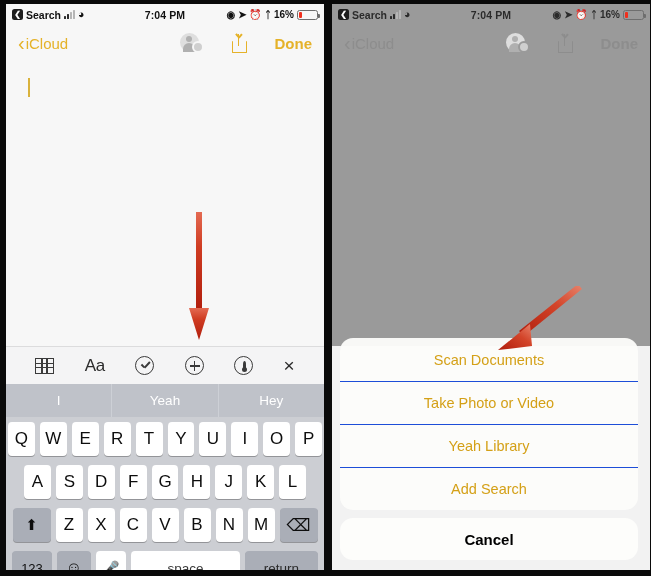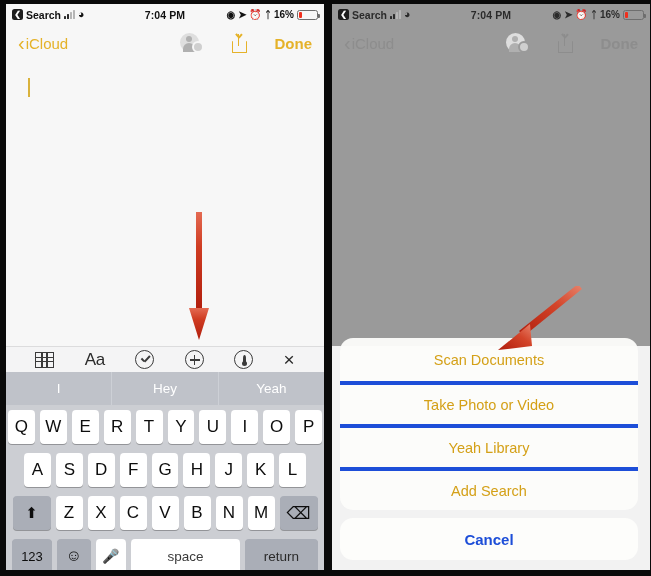--- a/index.html
+++ b/index.html
@@ -126,21 +126,21 @@
   
   .note-body { position:relative; height: 285px; background:#f7f7f7; }
   .panel.right .note-body { height: 285px; background:#9a9a9a; }
   .caret {
     position:absolute; left:22px; top:17px; width:2px; height:19px;
     background:#d9b23c;
   }
 
   
   .fmt-toolbar {
-    height: 26px; background:#f4f4f5;
+    height: 38px; background:#f4f4f5;
     display:flex; align-items:center; justify-content:space-around;
     border-top:1px solid #dcdcdd;
     padding: 0 14px;
   }
   .fmt-toolbar > div { color:#2b2b2b; }
   .ic-table { width:19px; height:16px; border:1.6px solid #3a3a3a; position:relative; }
   .ic-table::before {
     content:""; position:absolute; left:0; right:0; top:4px; height:1.4px; background:#3a3a3a;
     box-shadow: 0 4px 0 #3a3a3a;
   }
@@ -215,25 +215,25 @@
     position:absolute; left:8px; right:12px; bottom:10px;
   }
   .sheet-group {
     background:rgba(252,252,250,.96); border-radius:13px; overflow:hidden;
     margin-bottom:8px;
   }
   .sheet-item {
     height:43px; display:flex; align-items:center; justify-content:center;
     color:#d4a017; font-size:14.5px;
   }
-  .sheet-item + .sheet-item { border-top:4px solid #1d4ed8; }
+  .sheet-item + .sheet-item { border-top:1px solid #1d4ed8; }
   .sheet-cancel {
     background:#fdfdfb; border-radius:13px; height:42px;
     display:flex; align-items:center; justify-content:center;
-    color:#1d4ed8; font-size:15px; font-weight:bold;
+    color:#000000; font-size:15px; font-weight:bold;
   }
 
   
   .arrow-v { position:absolute; left:188px; top:212px; width:22px; height:130px; }
   .arrow-d { position:absolute; left:494px; top:286px; width:92px; height:72px; }
 </style>
 </head>
 <body>
 
 <div class="stage">
@@ -291,22 +291,22 @@
       <div class="ic-table"></div>
       <div class="ic-aa">Aa</div>
       <div class="ic-circ ic-check"></div>
       <div class="ic-circ ic-plus"></div>
       <div class="ic-circ ic-pen"></div>
       <div class="ic-x">×</div>
     </div>
 
     <div class="predict">
       <div>I</div>
+      <div>Yeah</div>
       <div>Hey</div>
-      <div>Yeah</div>
     </div>
 
     <div class="keyboard">
       <div class="krow krow1">
         <div class="key">Q</div>
         <div class="key">W</div>
         <div class="key">E</div>
         <div class="key">R</div>
         <div class="key">T</div>
         <div class="key">Y</div>

